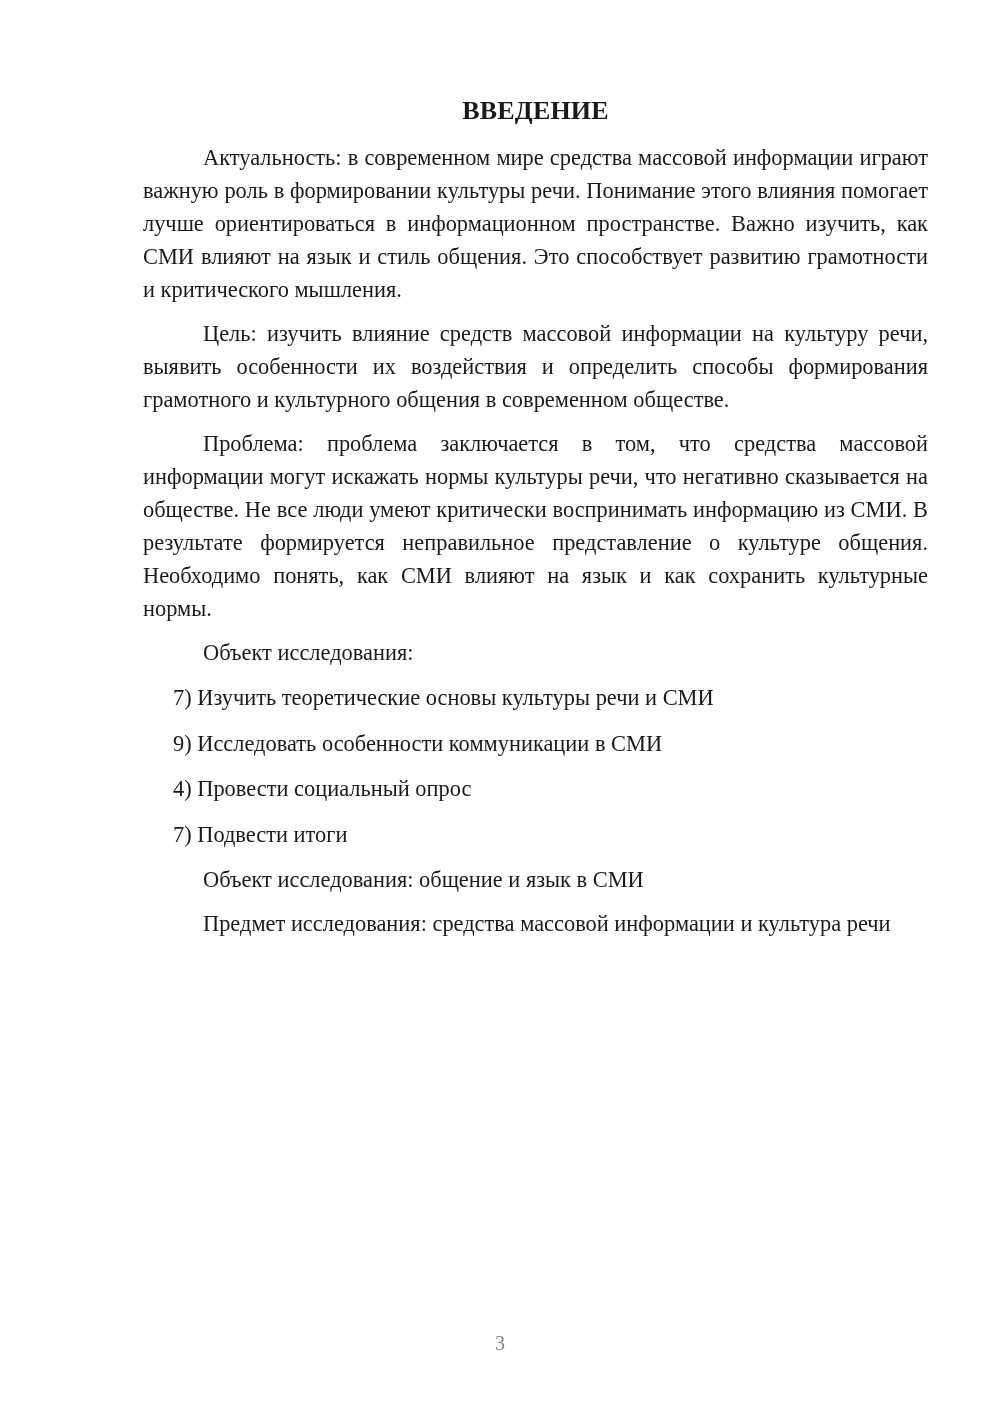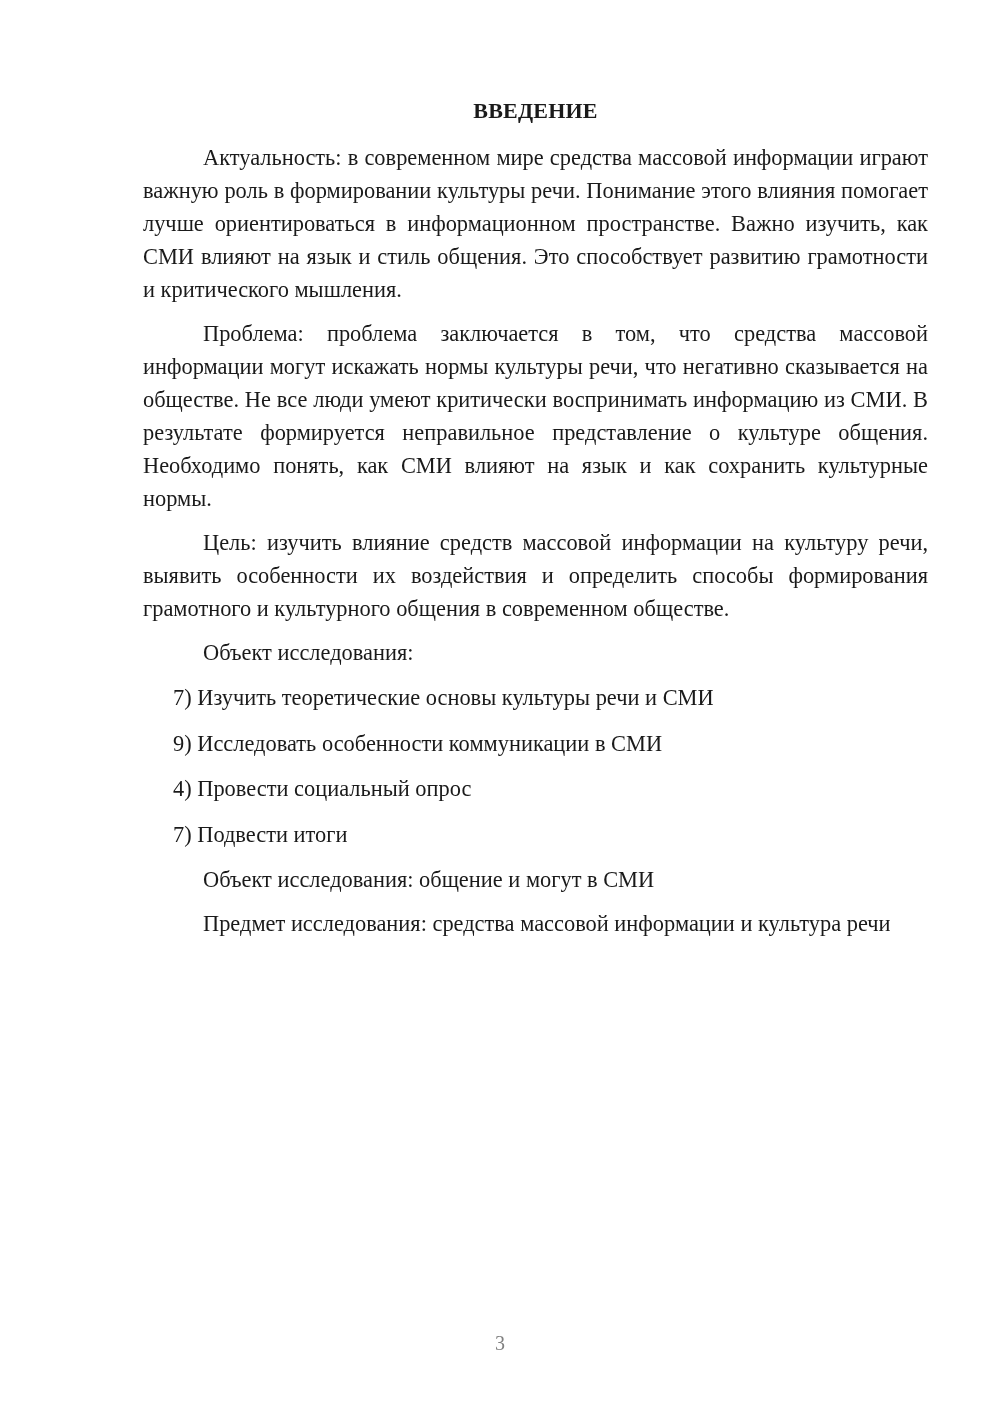--- a/index.html
+++ b/index.html
@@ -17,21 +17,21 @@
     }
     .page {
       position: absolute;
       left: 143px;
       top: 94px;
       width: 785px;
     }
     .title {
       text-align: center;
       font-weight: bold;
-      font-size: 22px;
+      font-size: 26px;
       line-height: 34px;
       margin: 0 0 13px 0;
       letter-spacing: 0.2px;
     }
     .para {
       font-size: 22.4px;
       line-height: 33px;
       text-align: justify;
       text-indent: 60px;
       margin: 0 0 11px 0;
@@ -61,32 +61,32 @@
     }
   </style>
 </head>
 <body>
 
 <div class="page">
   <div class="title">ВВЕДЕНИЕ</div>
 
   <p class="para">Актуальность: в современном мире средства массовой информации играют важную роль в формировании культуры речи. Понимание этого влияния помогает лучше ориентироваться в информационном пространстве. Важно изучить, как СМИ влияют на язык и стиль общения. Это способствует развитию грамотности и критического мышления.</p>
 
+  <p class="para">Цель: изучить влияние средств массовой информации на культуру речи, выявить особенности их воздействия и определить способы формирования грамотного и культурного общения в современном обществе.</p>
+
   <p class="para">Проблема: проблема заключается в том, что средства массовой информации могут искажать нормы культуры речи, что негативно сказывается на обществе. Не все люди умеют критически воспринимать информацию из СМИ. В результате формируется неправильное представление о культуре общения. Необходимо понять, как СМИ влияют на язык и как сохранить культурные нормы.</p>
-
-  <p class="para">Цель: изучить влияние средств массовой информации на культуру речи, выявить особенности их воздействия и определить способы формирования грамотного и культурного общения в современном обществе.</p>
 
   <p class="para left">Объект исследования:</p>
 
   <ul class="list">
     <li class="list-item">7) Изучить теоретические основы культуры речи и СМИ</li>
     <li class="list-item">9) Исследовать особенности коммуникации в СМИ</li>
     <li class="list-item">4) Провести социальный опрос</li>
     <li class="list-item">7) Подвести итоги</li>
   </ul>
 
-  <p class="para left">Объект исследования: общение и могут в СМИ</p>
+  <p class="para left">Объект исследования: общение и язык в СМИ</p>
 
   <p class="para">Предмет исследования: средства массовой информации и культура речи</p>
 
 </div>
 
 <div class="page-number">3</div>
 
 </body></html>

